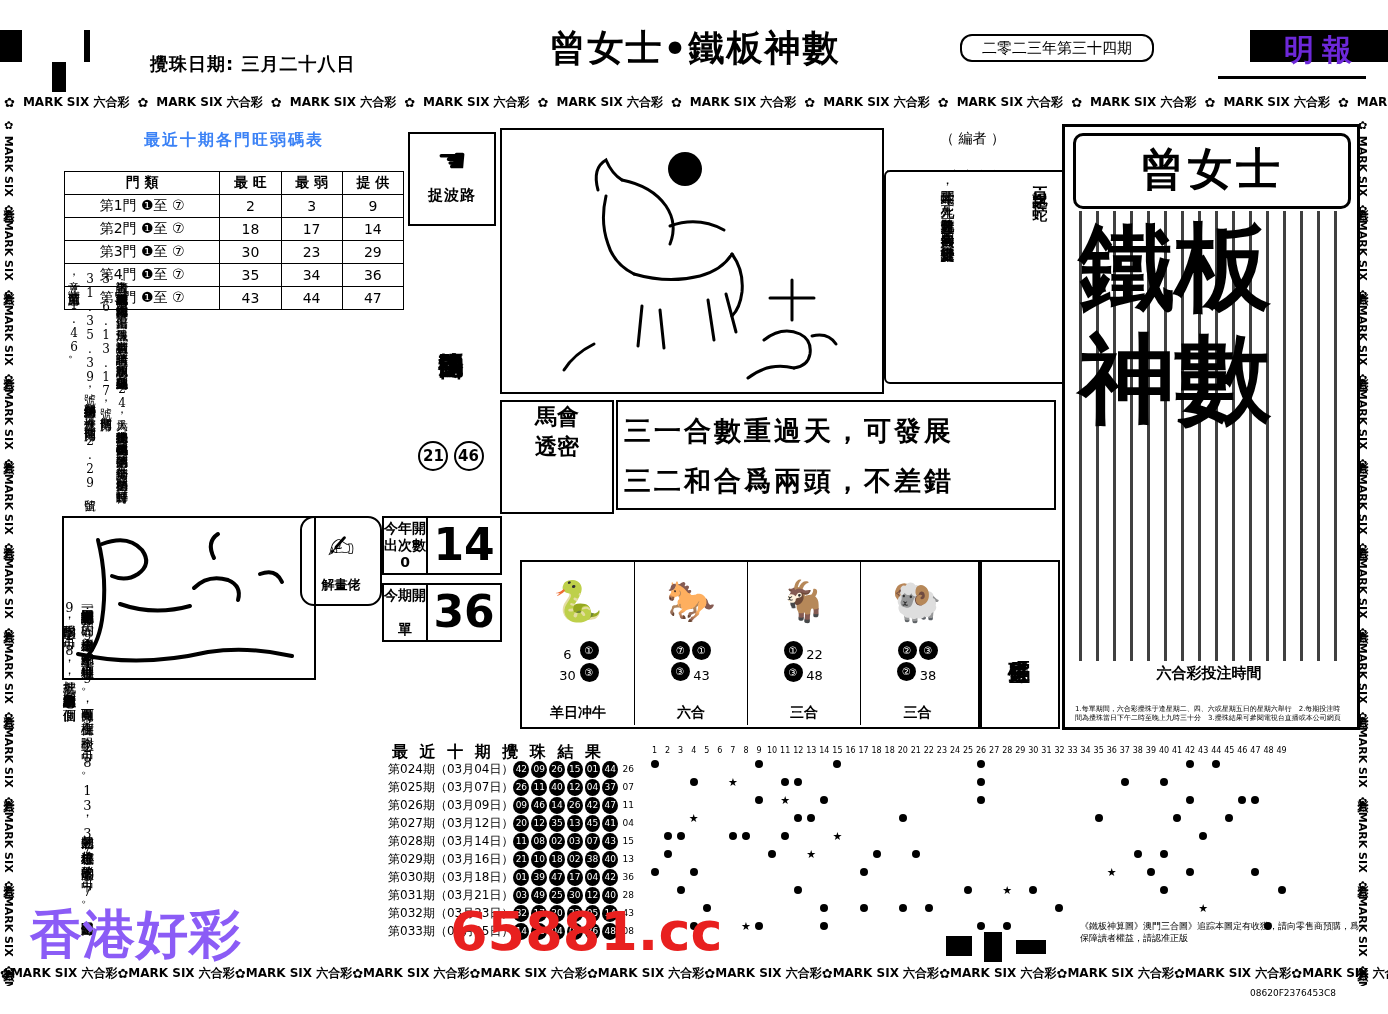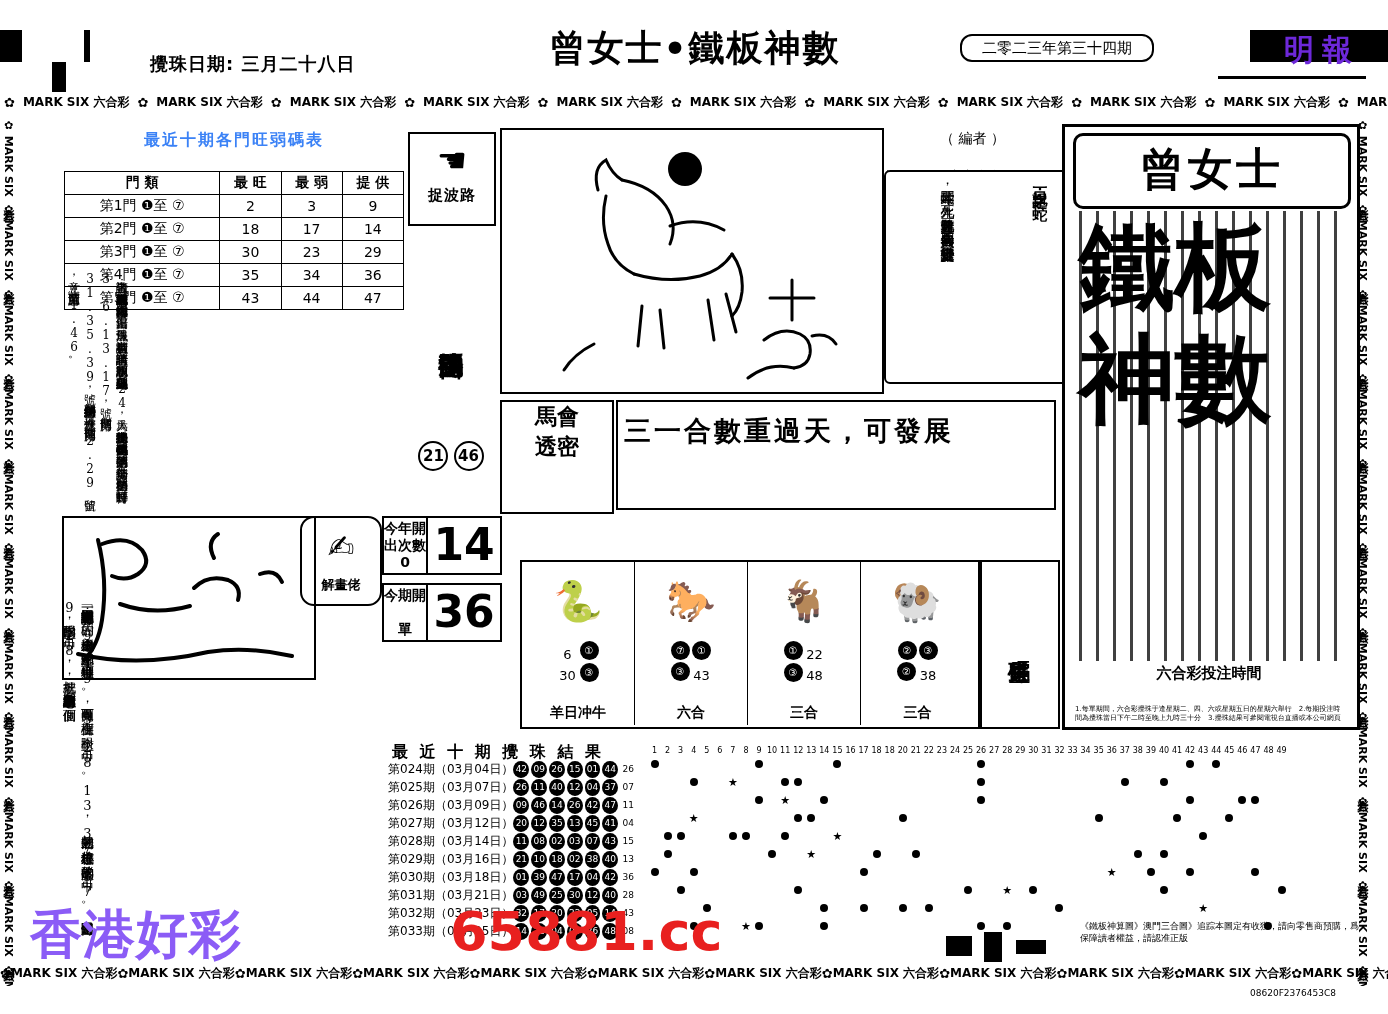--- a/index.html
+++ b/index.html
@@ -268,20 +268,21 @@
 <div class="abs" id="scroll-box"></div>
 <div class="abs vtext" id="scroll-text">毒蛇開牙，九死一生。勝數難算看進化，四與六合要兩隻耳，變變搭話捉定一數可一發。</div>
 <div class="abs vtext" id="scroll-title">一字記之日：蛇</div>
 
 <div class="abs" id="mahui">
   <div class="l1">馬會</div>
   <div class="l1">透密</div>
 </div>
 <div class="abs" id="couplet">
   <div>三一合數重過天，可發展</div>
+  <div>三二和合爲兩頭，不差錯</div>
 </div>
 
 <div class="abs" id="zodiac">
     <div class="zcell">
       <div class="zpic">🐍</div>
       <div class="zballs"><span class="znum">6</span><span class="zb">①</span><br><span class="znum">30</span><span class="zb">③</span></div>
       <div class="zlabel">羊日冲牛</div>
     </div>
     <div class="zcell">
       <div class="zpic">🐎</div>

